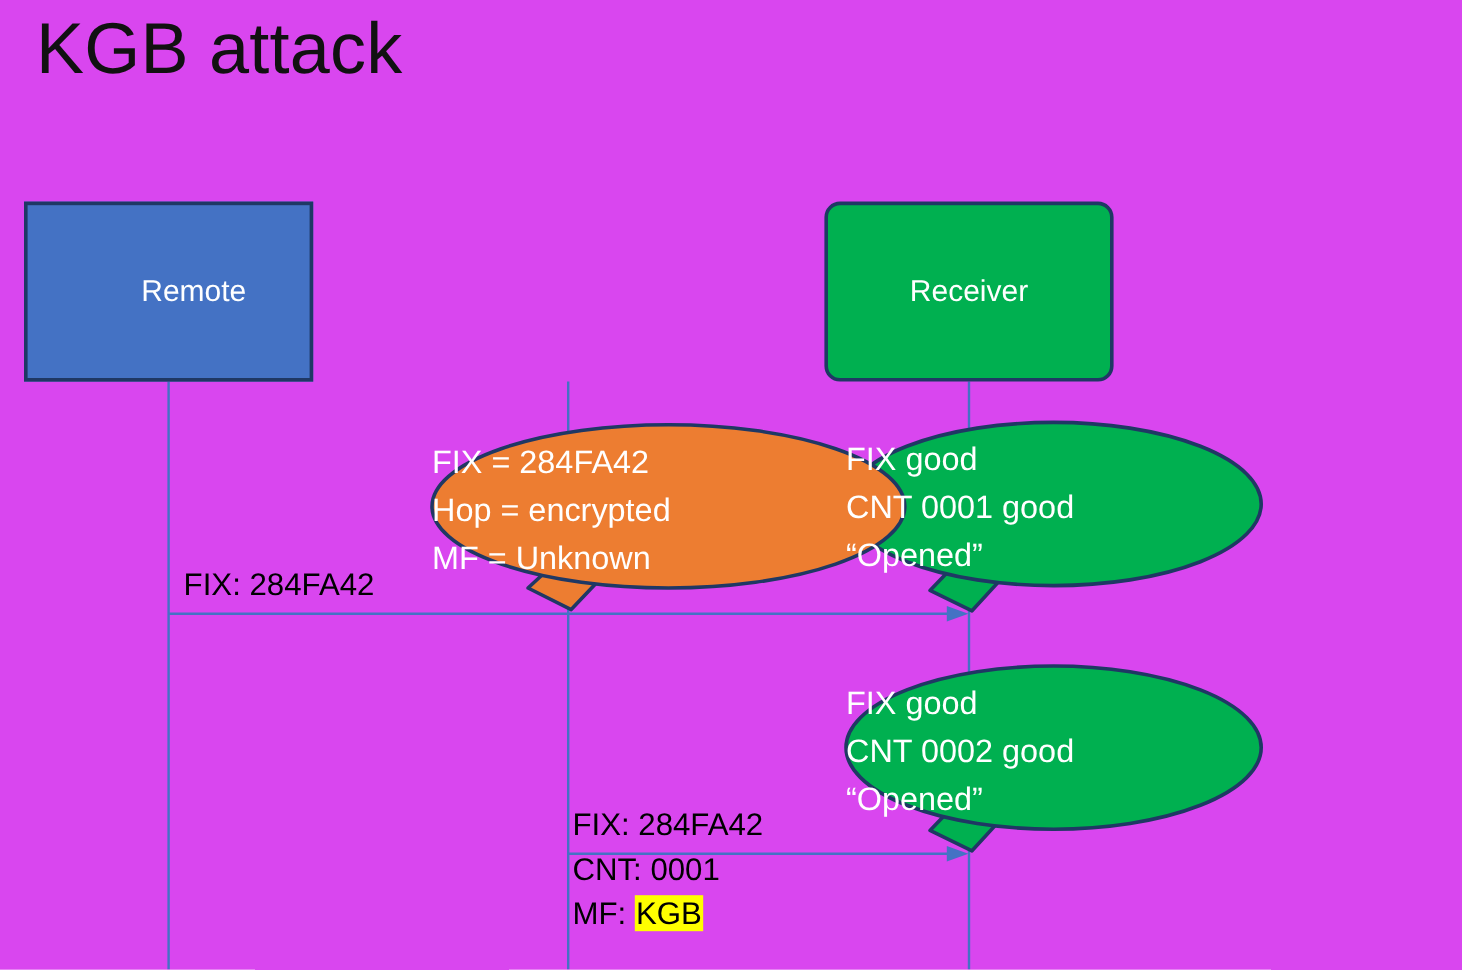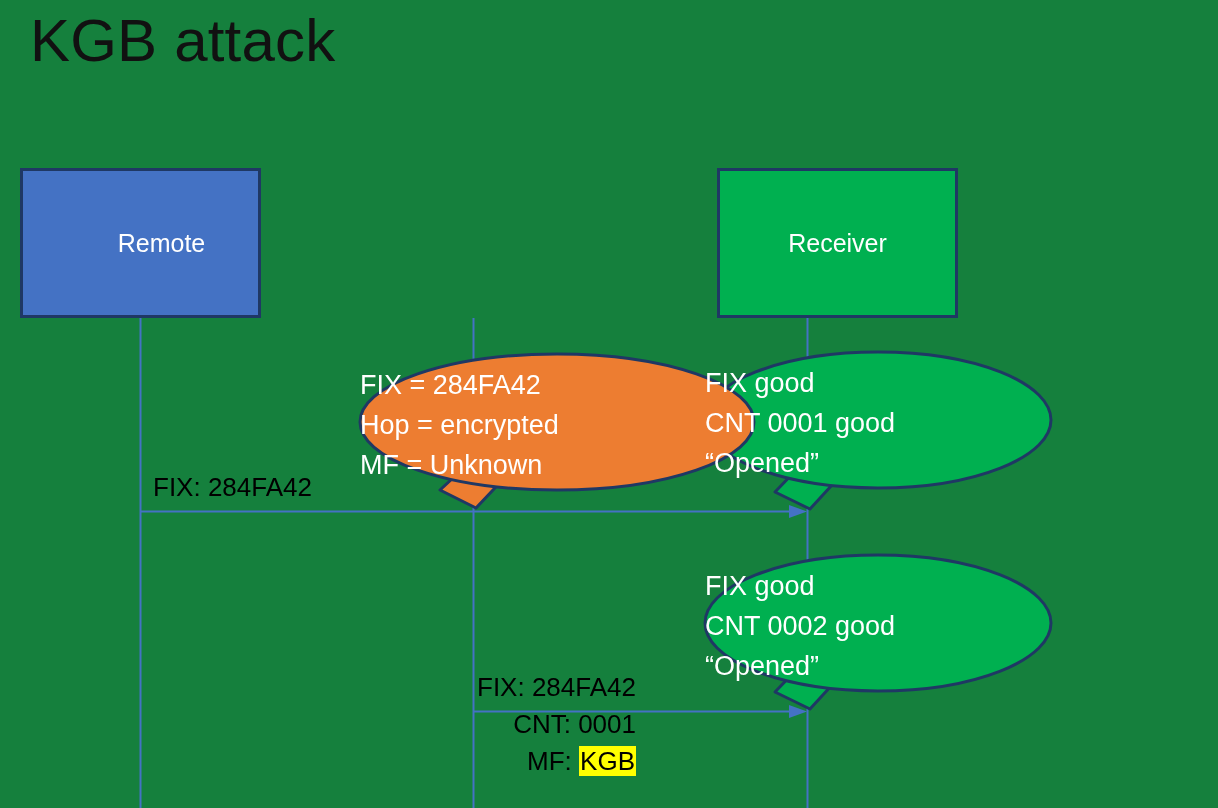--- a/index.html
+++ b/index.html
@@ -15,21 +15,21 @@
     overflow: hidden;
     font-family: "Liberation Sans", sans-serif;
     color: #000000;
   }
 
   #slide {
     position: absolute;
     left: 0; top: 0;
     width: 1218px;
     height: 808px;
-    background: #15803d;
+    background: #d946ef;
   }
 
   
   .slide-title {
     position: absolute;
     left: 30px;
     top: 6px;
     font-size: 60px;
     font-weight: 300;
     letter-spacing: 0.2px;
@@ -81,21 +81,20 @@
   
   .msg-label {
     position: absolute;
     font-size: 26px;
     line-height: 1.42;
     color: #000000;
     white-space: nowrap;
   }
   .msg-label .line {
     white-space: nowrap;
-    text-align: right;
   }
   .hl {
     background: #FFFF00;
     color: #000000;
     padding: 0 1px;
   }
 </style>
 </head>
 <body>
 
@@ -130,21 +129,21 @@
       <ellipse cx="878" cy="623" rx="173" ry="68" fill="#00B050" stroke="#1F3864" stroke-width="3"></ellipse>
     </g>
 
   </svg>
 
   <div class="actor-box" style="left:20px; top:168px; width:241px; height:150px; background:#4472C4;padding-left:42px;">
     <span class="actor-label">Remote</span>
   </div>
 
 
-  <div class="actor-box" style="left:717px; top:168px; width:241px; height:150px; background:#00B050;">
+  <div class="actor-box" style="left:687px; top:168px; width:241px; height:150px; background:#00B050;border-radius:13px;">
     <span class="actor-label">Receiver</span>
   </div>
 
   <div class="callout-text" style="left:360px; top:366px; width:394px;">
     <div>FIX = 284FA42</div>
     <div>Hop = encrypted</div>
     <div>MF = Unknown</div>
   </div>
 
   <div class="callout-text" style="left:705px; top:364px; width:346px;">

